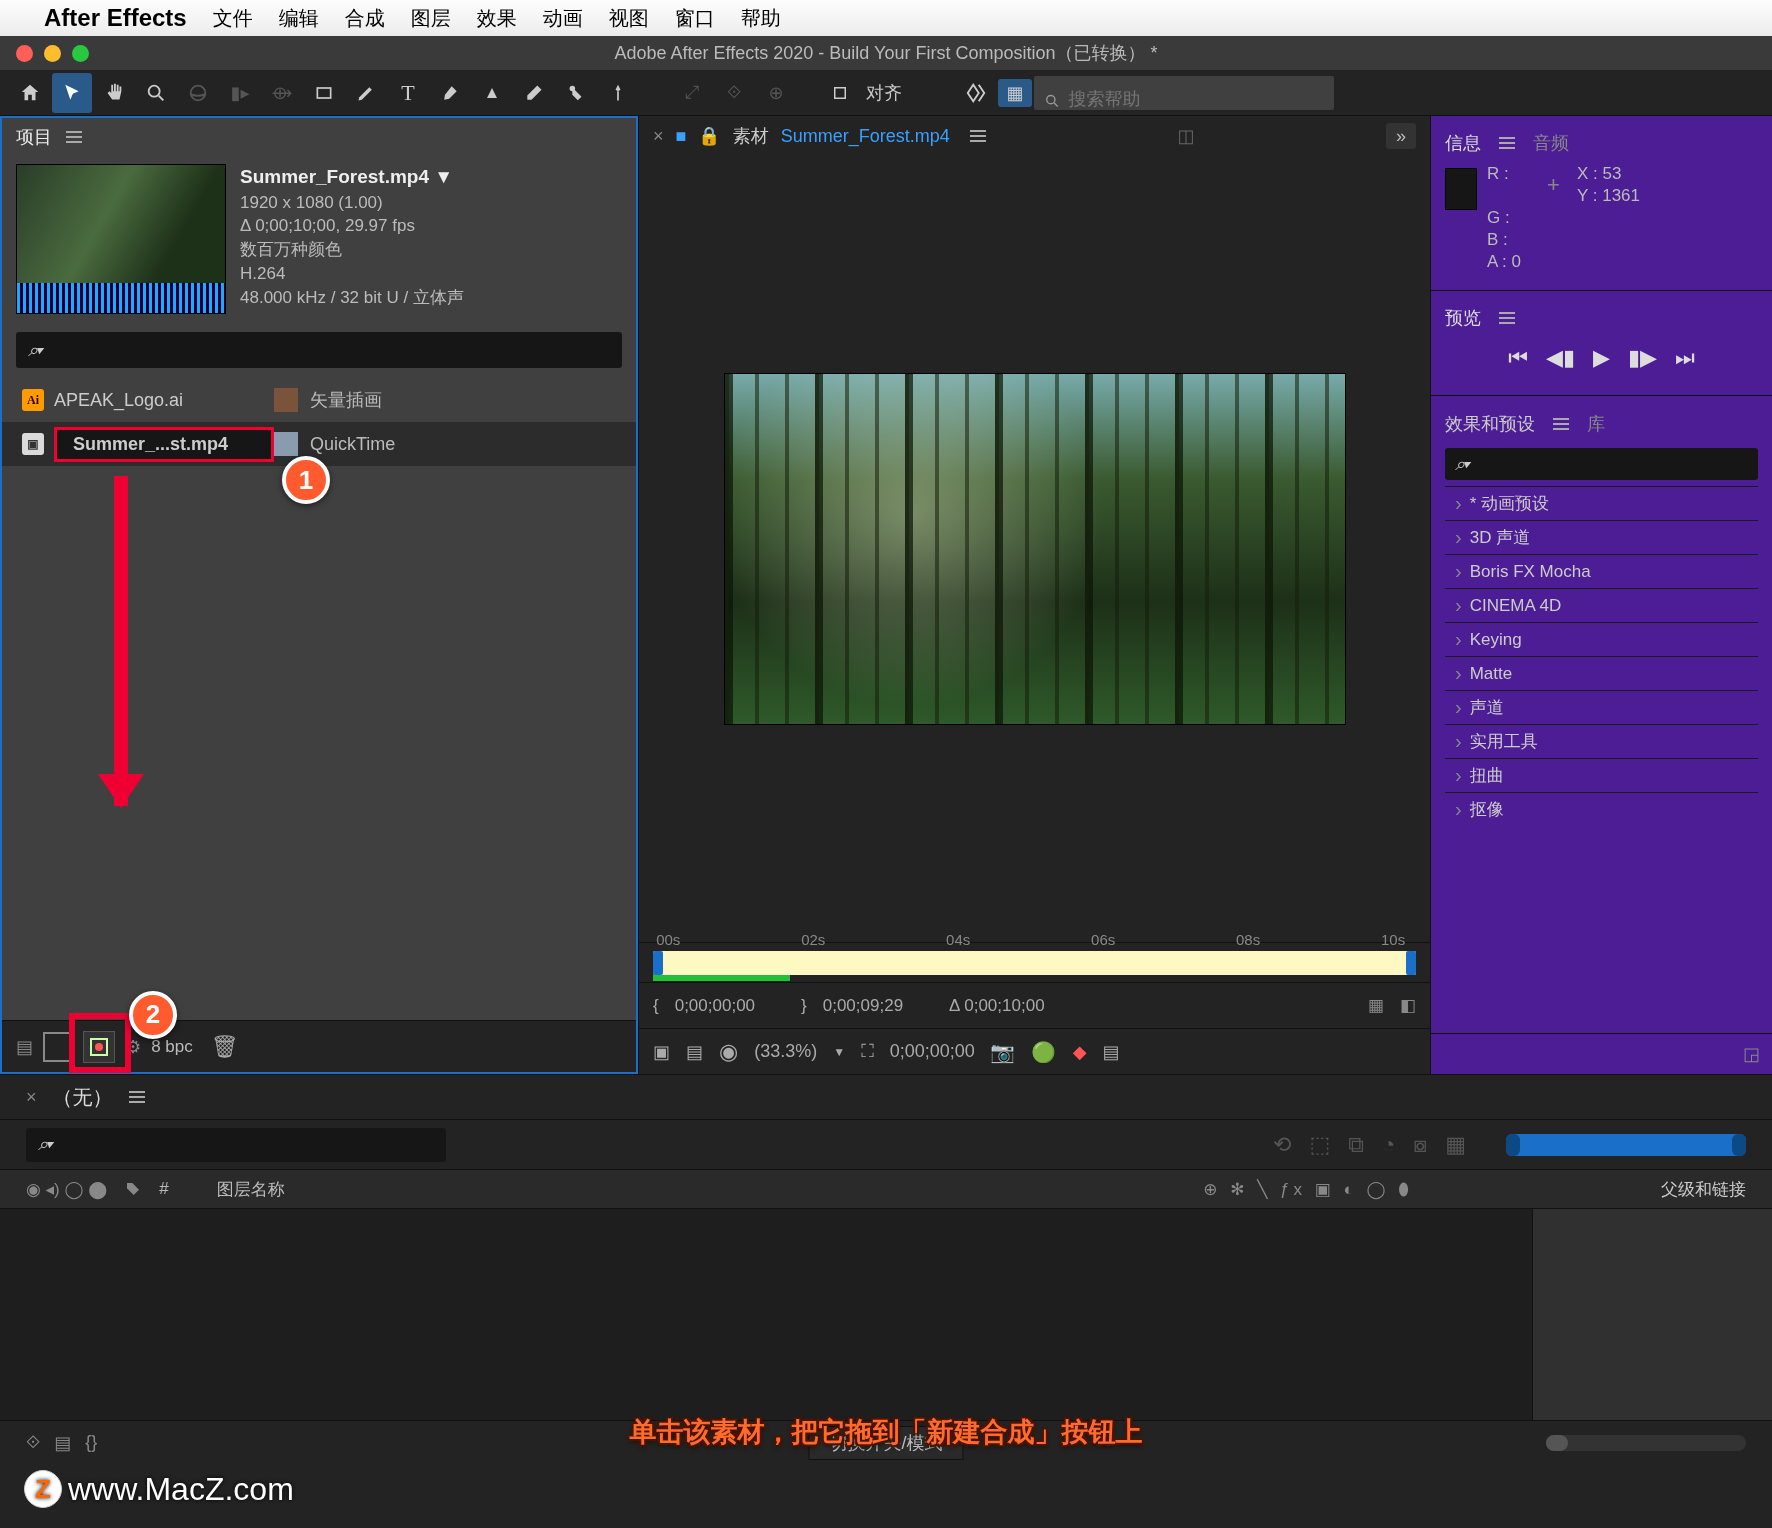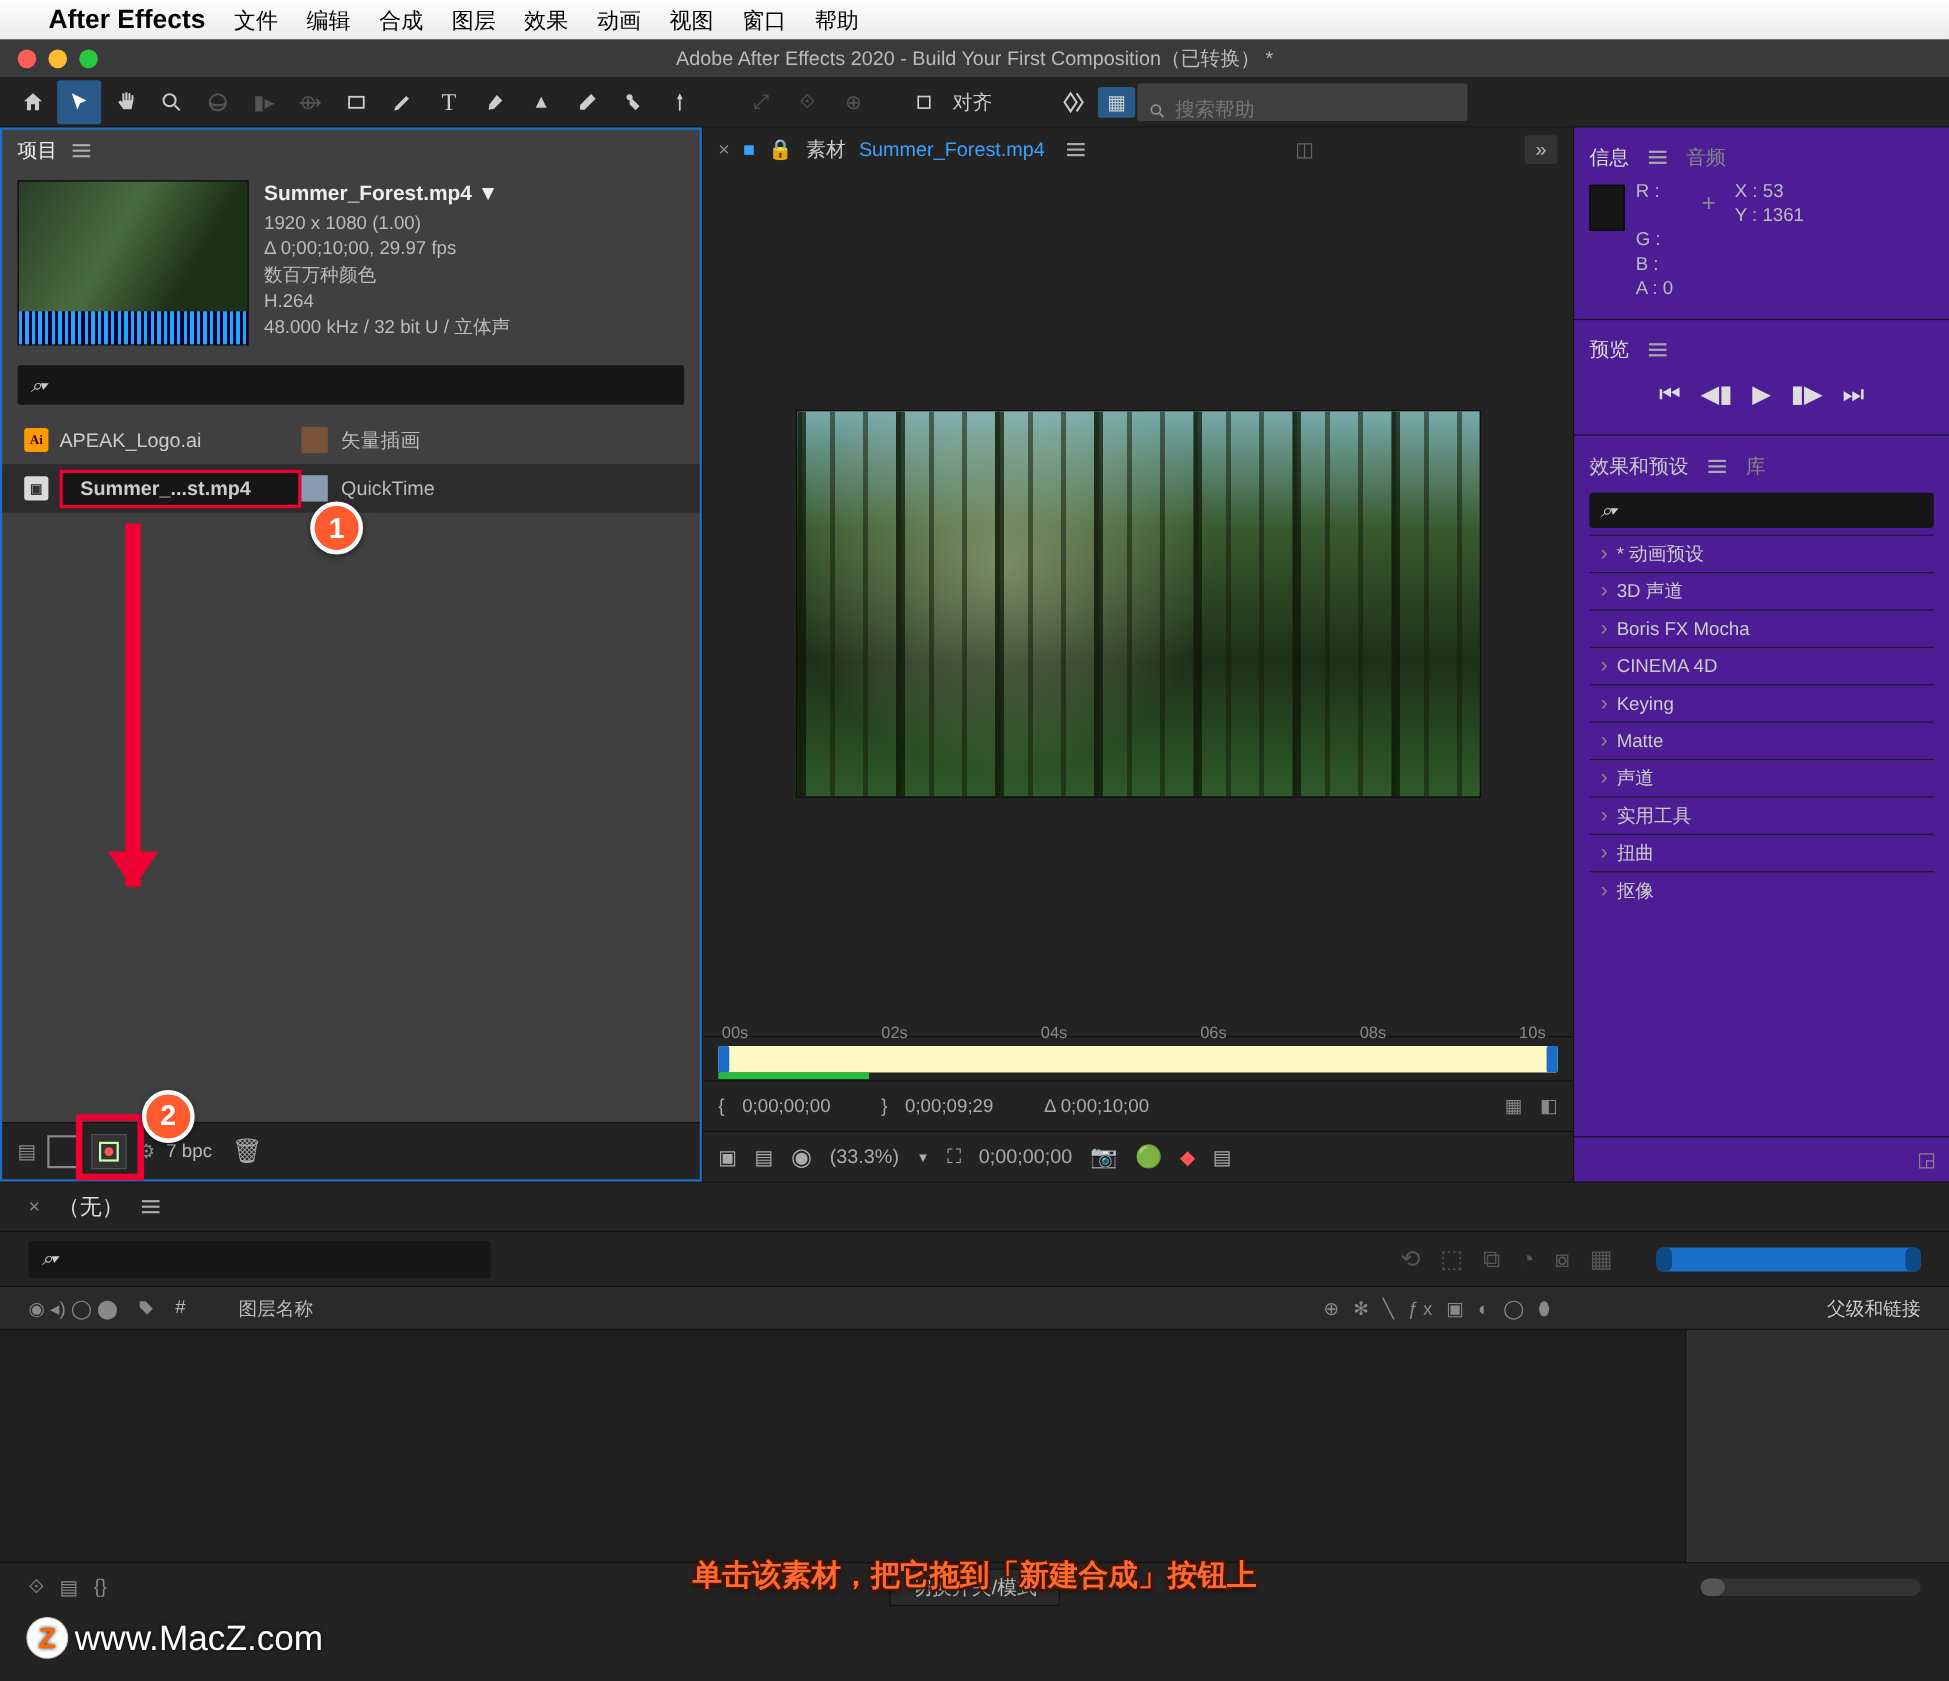--- a/index.html
+++ b/index.html
@@ -315,21 +315,21 @@
         <div class="newcomp">
           <svg viewBox="0 0 24 24" fill="none" stroke="#cfa" stroke-width="2">
               <rect x="4" y="4" width="16" height="16"></rect>
               <circle cx="12" cy="12" r="4" fill="#f55" stroke="none"></circle>
             </svg>
         </div>
         <div class="redbox" style="left:-14px; top:-18px; width:62px; height:60px"></div>
         <div class="badge" style="left:46px; top:-40px">2</div>
       </div>
       <div style="color:#888">⚙</div>
-      <div class="bpc">7 bpc</div>
+      <div class="bpc">8 bpc</div>
       <div class="trash">🗑</div>
     </div>
   </div>
 
   <div class="viewer">
     <div class="vhead">
       <span class="x">×</span>
       <span style="color:#3aa0ff">■</span>
       <span class="lock">🔒</span>
       <span class="footage-label">素材</span>

